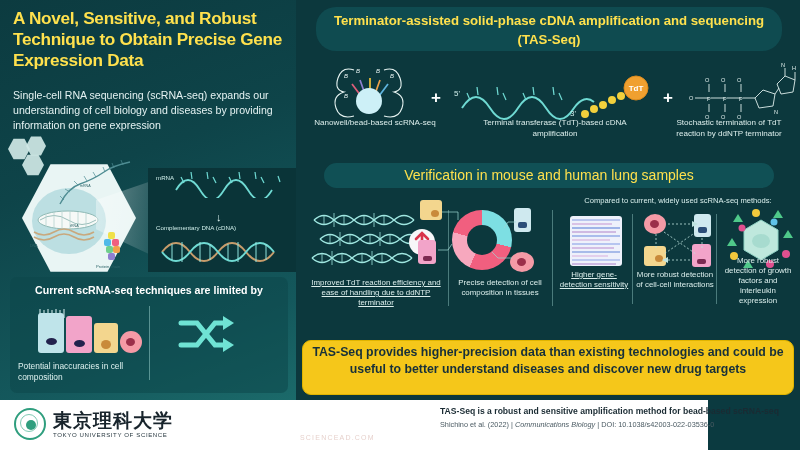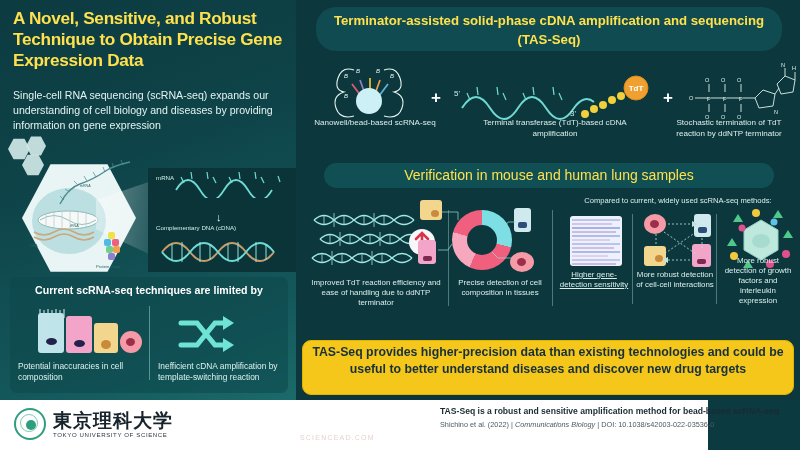--- a/index.html
+++ b/index.html
@@ -269,21 +269,20 @@
           <g fill="none" stroke="#6fe3d4" stroke-width="5" stroke-linecap="round">
             <path d="M4 9 L20 9 L38 31 L50 31"></path>
             <path d="M4 31 L20 31 L38 9 L50 9"></path>
           </g>
           <polygon points="46,2 57,9 46,16" fill="#6fe3d4"></polygon>
           <polygon points="46,24 57,31 46,38" fill="#6fe3d4"></polygon>
         </svg>
       </div>
 
       <div class="limit-cap" style="left:8px;top:84px;width:124px;">Potential inaccuracies in cell composition</div>
-      <div class="limit-cap" style="left:148px;top:84px;width:124px;">Inefficient cDNA amplification by template-switching reaction</div>
     </div>
   </div>
 
   <div class="right-panel">
 
     <div class="pill pill-main">Terminator-assisted solid-phase cDNA amplification and sequencing (TAS-Seq)</div>
 
     <div class="flow">
 
       <div>
@@ -439,21 +438,21 @@
         <svg style="position:absolute;left:110px;top:0px;width:130px;height:84px;" viewBox="0 0 130 84">
           <g stroke="#9fd8d4" stroke-width="0.7" fill="none">
             <path d="M30 16 L46 16 L46 24"></path>
             <path d="M26 54 L36 54 L40 48"></path>
             <path d="M104 26 L96 26 L92 32"></path>
             <path d="M100 62 L86 62 L80 56"></path>
           </g>
         </svg>
       </div>
 
-      <div class="rescap" style="left:4px;top:82px;width:140px;">Improved TdT reaction efficiency and ease of handling due to ddNTP terminator</div>
+      <div class="rescap" style="left:4px;top:82px;width:140px;text-decoration:underline;">Improved TdT reaction efficiency and ease of handling due to ddNTP terminator</div>
       <div class="rescap" style="left:152px;top:82px;width:92px;">Precise detection of cell composition in tissues</div>
 
       <div class="res-div" style="left:146px;top:14px;height:96px;"></div>
       <div class="res-div" style="left:250px;top:14px;height:96px;"></div>
       <div class="res-div" style="left:330px;top:18px;height:90px;"></div>
       <div class="res-div" style="left:414px;top:18px;height:90px;"></div>
 
       <div class="heat">
         <div class="hline" style="left:2px;top:3px;width:48px;background:#b9c6ef;"></div>
         <div class="hline" style="left:2px;top:7px;width:40px;background:#d9c2e6;"></div>

